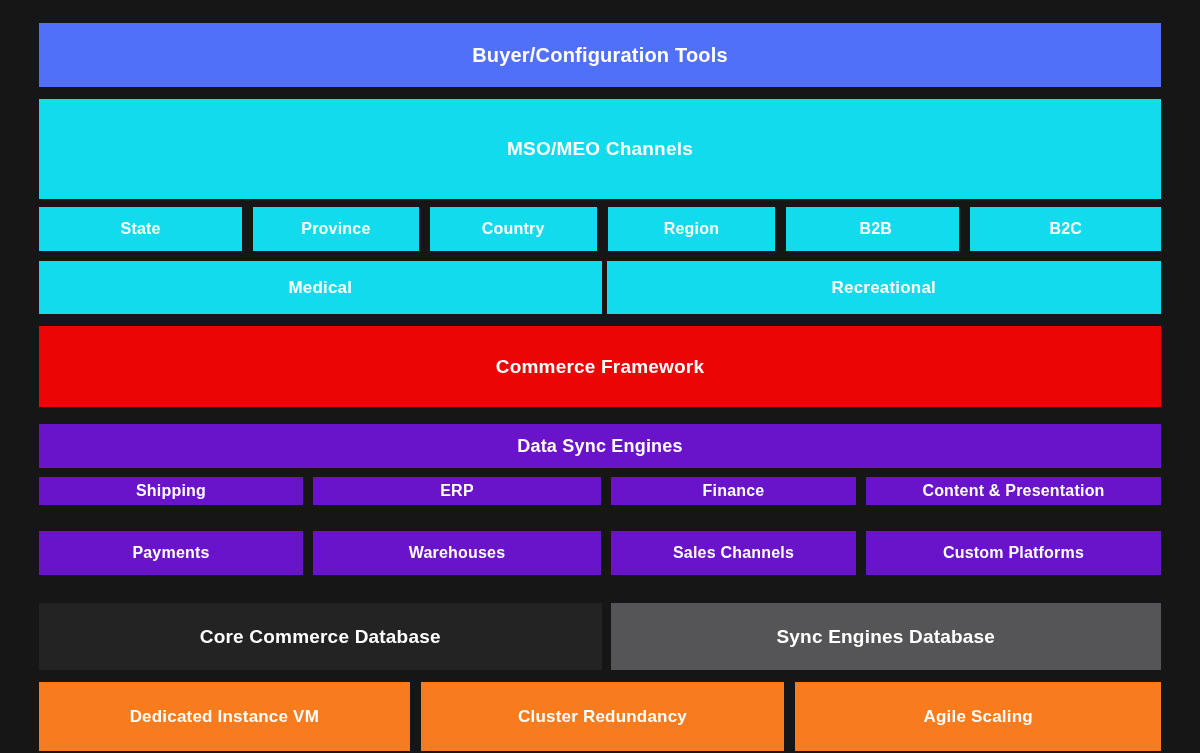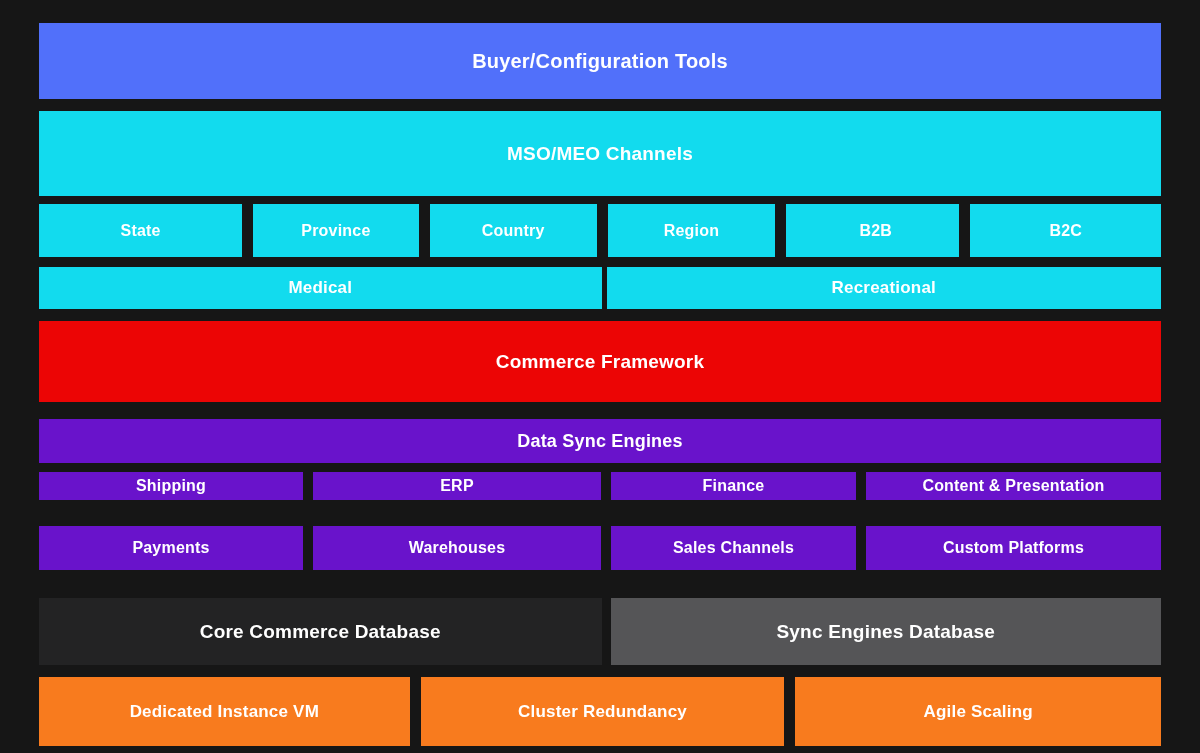--- a/index.html
+++ b/index.html
@@ -26,24 +26,24 @@
   }
   
   .c-blue{background:var(--blue);}
   .c-cyan{background:var(--cyan);}
   .c-red{background:var(--red);}
   .c-purple{background:var(--purple);}
   .c-orange{background:var(--orange);}
   .c-dark{background:var(--dark-panel);}
   .c-gray{background:var(--gray-panel);}
   
-  .row-buyer        {height:76px;}
-  .row-chan-header  {height:85px;margin-top:12px;}
-  .row-jurisdictions{height:53px;margin-top:8px; gap:11px;}
-  .row-markets      {height:42px;margin-top:10px;gap:5px;}
+  .row-buyer        {height:64px;}
+  .row-chan-header  {height:100px;margin-top:12px;}
+  .row-jurisdictions{height:44px;margin-top:8px; gap:11px;}
+  .row-markets      {height:53px;margin-top:10px;gap:5px;}
   .row-commerce     {height:81px;margin-top:12px;}
   .row-dse          {height:44px;margin-top:17px;}
   .row-integrations {height:28px;margin-top:9px; gap:10px;}
   .row-integrations2{height:44px;margin-top:26px;gap:10px;}
   .row-db           {height:67px;margin-top:28px;gap:9px;}
   .row-infra        {height:69px;margin-top:12px;gap:11px;}
   
   .w-full{flex:1 1 100%;}
   .j1{flex:209;} .j2{flex:170;} .j3{flex:172;} .j4{flex:172;} .j5{flex:172;padding-left:6px;} .j6{flex:196;}
   .m1{flex:560;} .m2{flex:552;}

